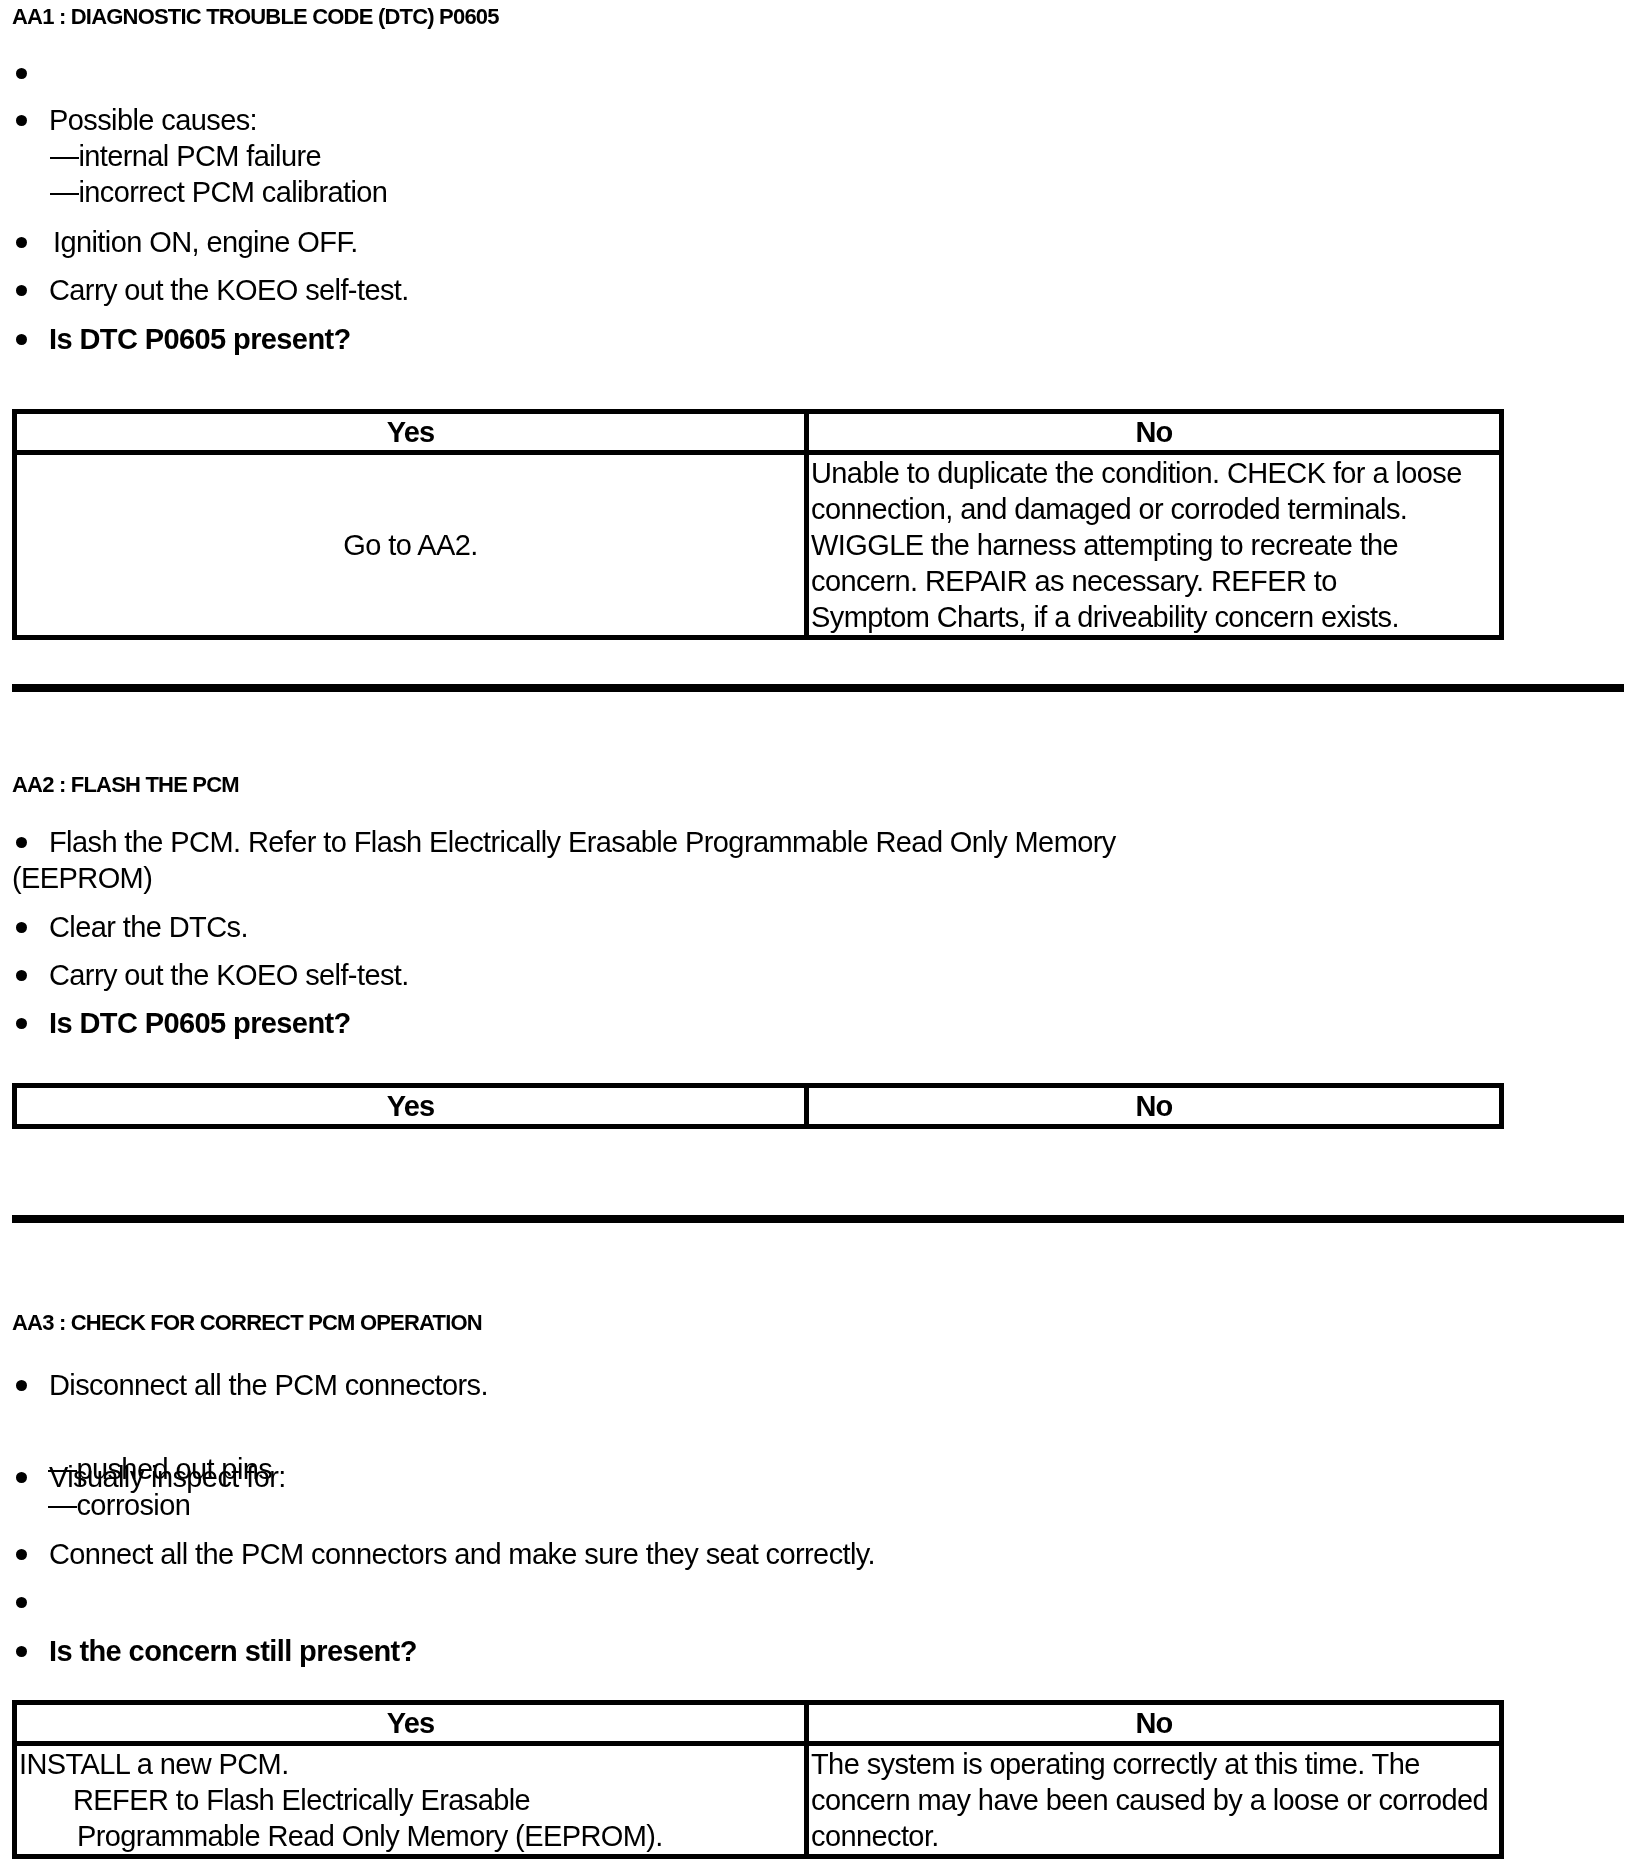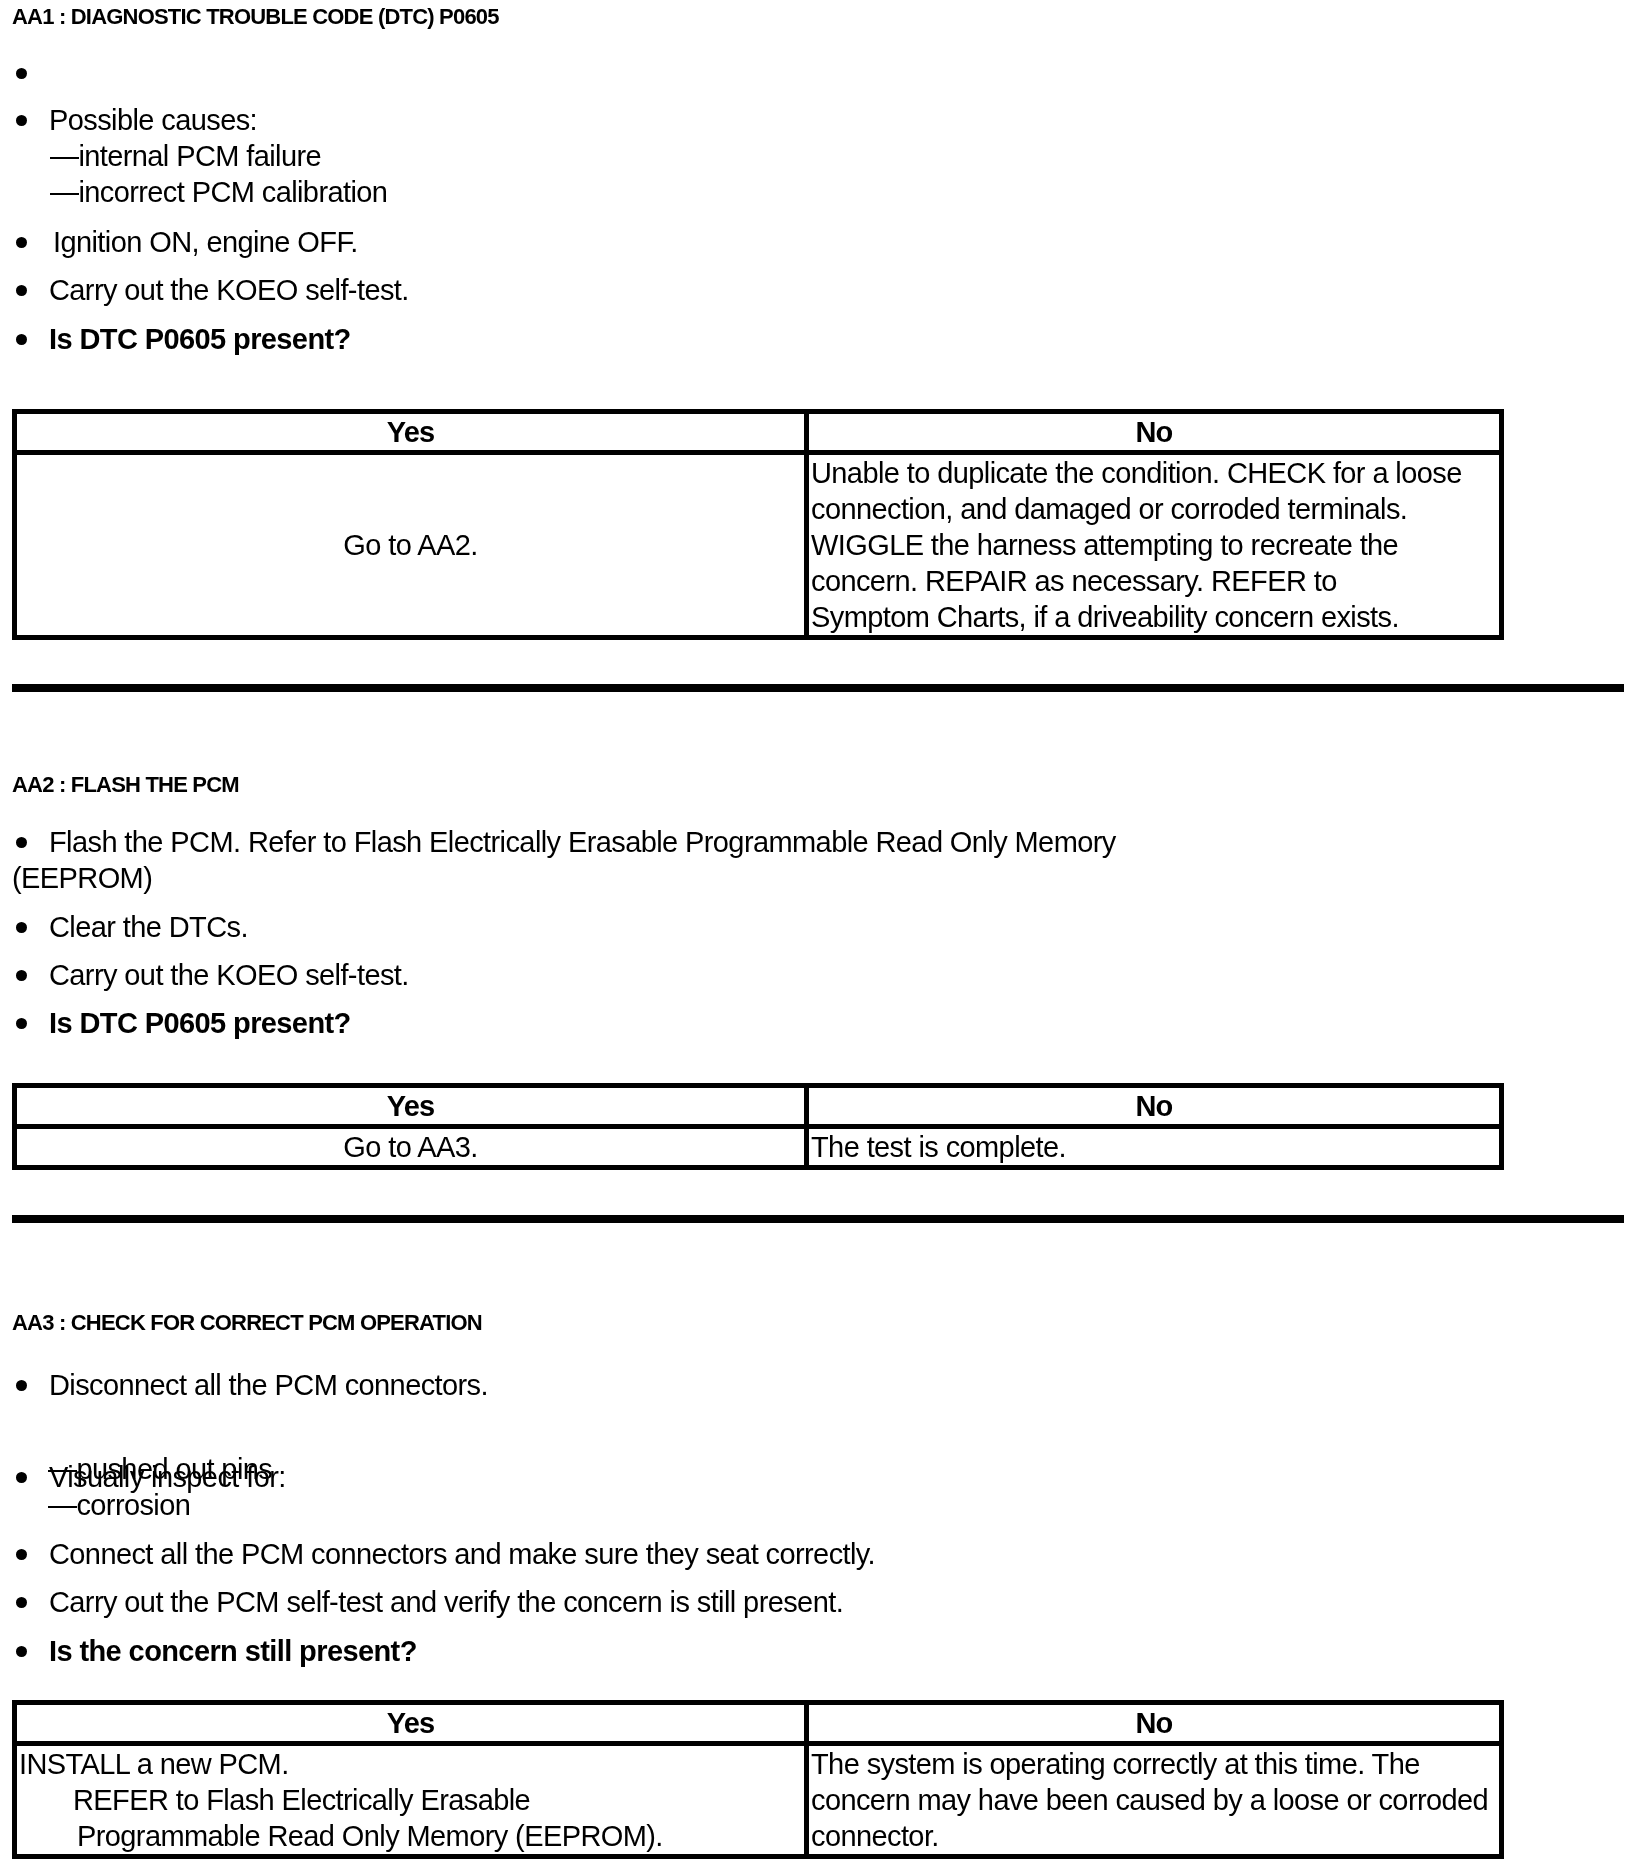--- a/index.html
+++ b/index.html
@@ -147,48 +147,40 @@
 <table class="yn" style="top:1083px;">
   <colgroup>
       <col class="c1">
       <col>
     </colgroup>
   <tbody>
       <tr>
     <th>Yes</th>
     <th>No</th>
   </tr>
-  <tr>
-    <td class="yes-center">
-      <span class="cellline">Go to AA3.</span>
-    </td>
-    <td class="no-cell">
-      <span class="cellline">The test is complete.</span>
-    </td>
-  </tr>
 </tbody>
   </table>
 
 <div class="sep" style="top:1215px;"></div>
 
 <div class="abs heading" style="top:1310px;">AA3 : CHECK FOR CORRECT PCM OPERATION</div>
 
 <div class="abs line" style="top:1367px;">
   <span class="bullet"></span><span>Disconnect all the PCM connectors.</span>
 </div>
 <div class="abs line" style="top:1415px;margin-top:44px;">
   <span class="bullet"></span><span>Visually inspect for:</span>
 </div>
 <div class="abs line sub" style="top:1451px; left:48px;">—pushed out pins</div>
 <div class="abs line sub" style="top:1487px; left:48px;">—corrosion</div>
 <div class="abs line" style="top:1536px;">
   <span class="bullet"></span><span>Connect all the PCM connectors and make sure they seat correctly.</span>
 </div>
 <div class="abs line" style="top:1584px;">
-  <span class="bullet"></span><span>Carry out the PCM self-test and verify the concern is still present.</span>
+  <span class="bullet"></span>
 </div>
 <div class="abs line bold" style="top:1633px;">
   <span class="bullet"></span><span>Is the concern still present?</span>
 </div>
 
 <table class="yn" style="top:1700px;">
   <colgroup>
       <col class="c1">
       <col>
     </colgroup>

